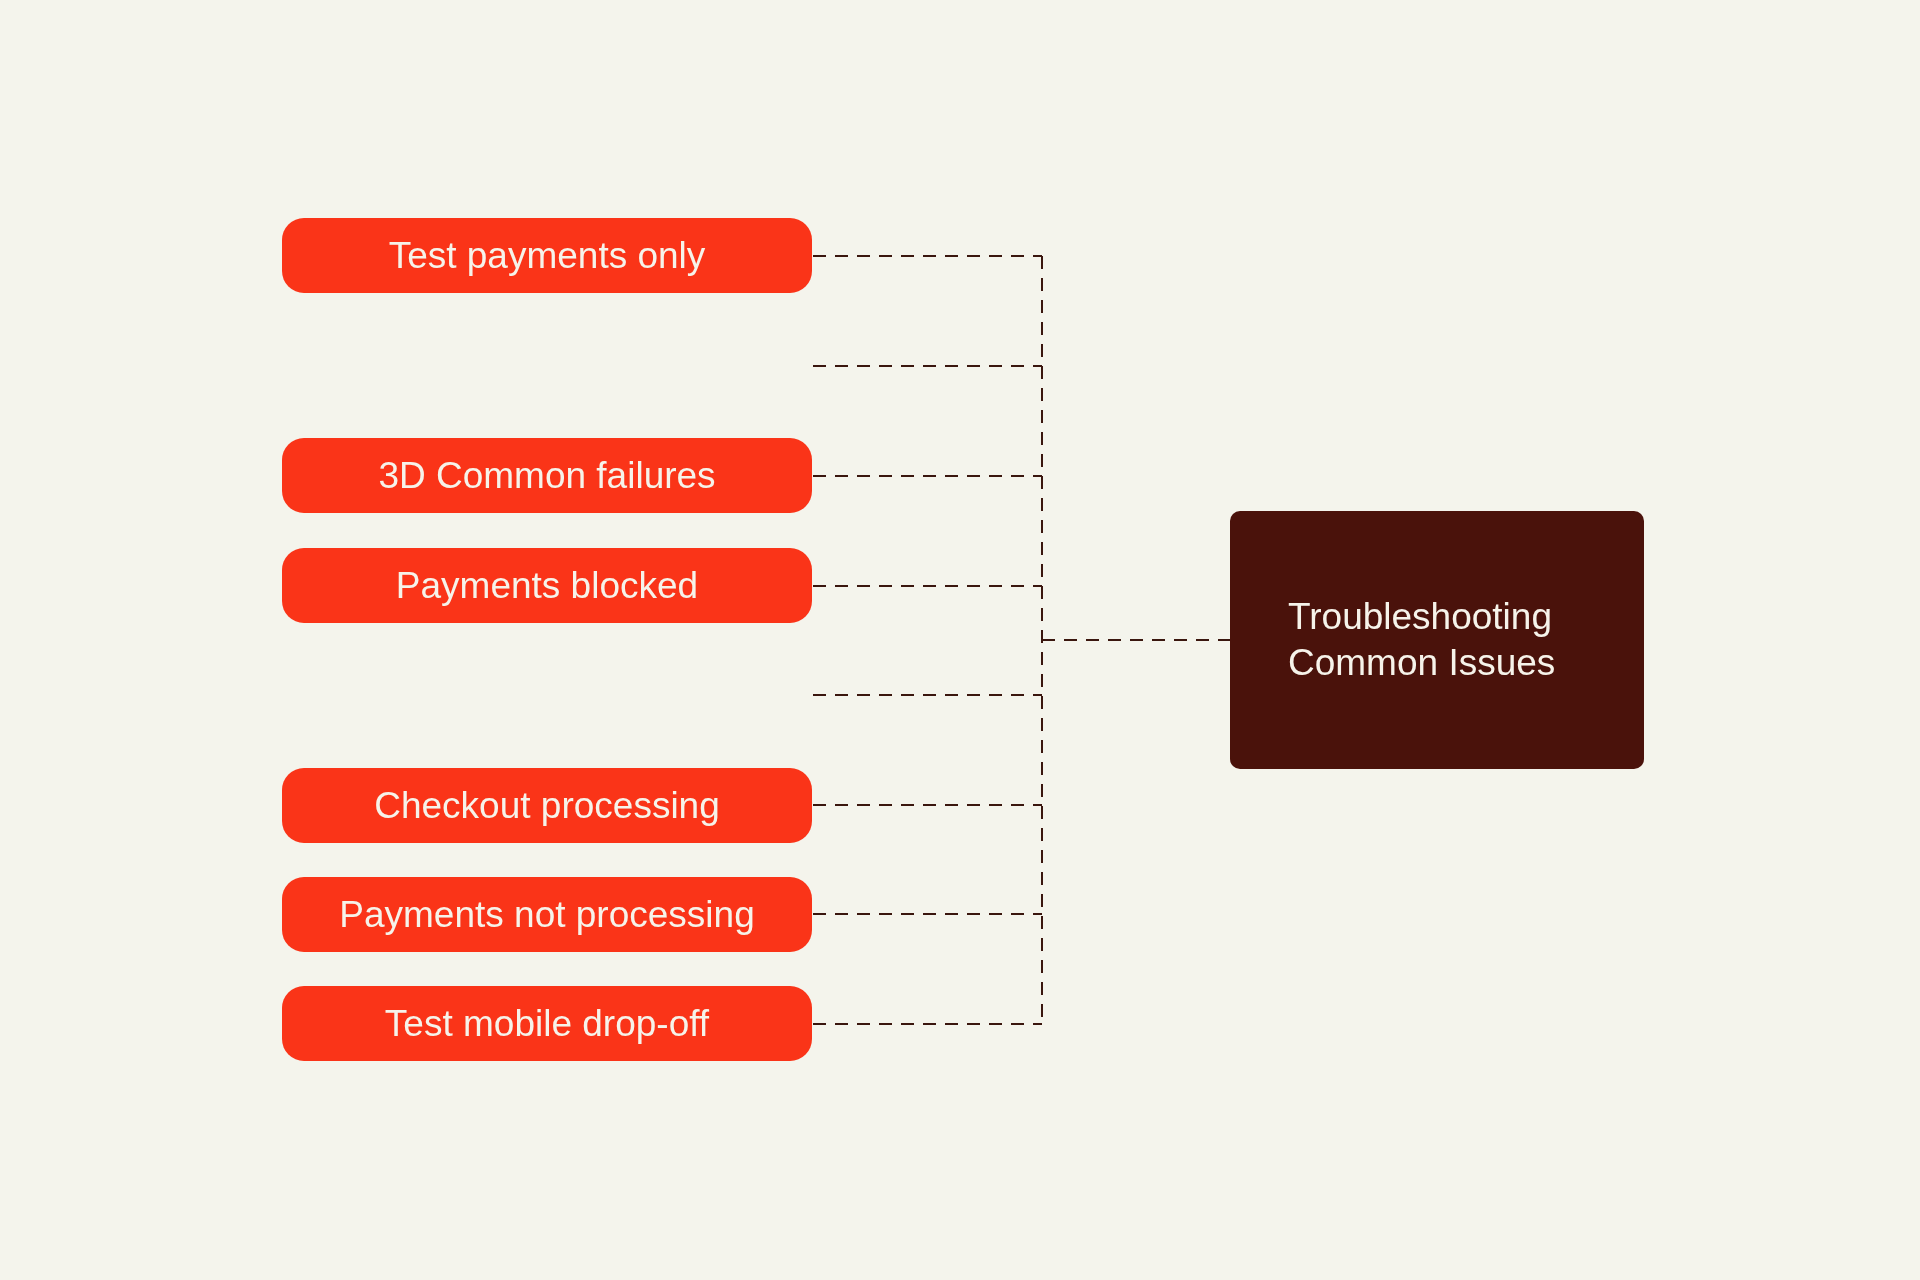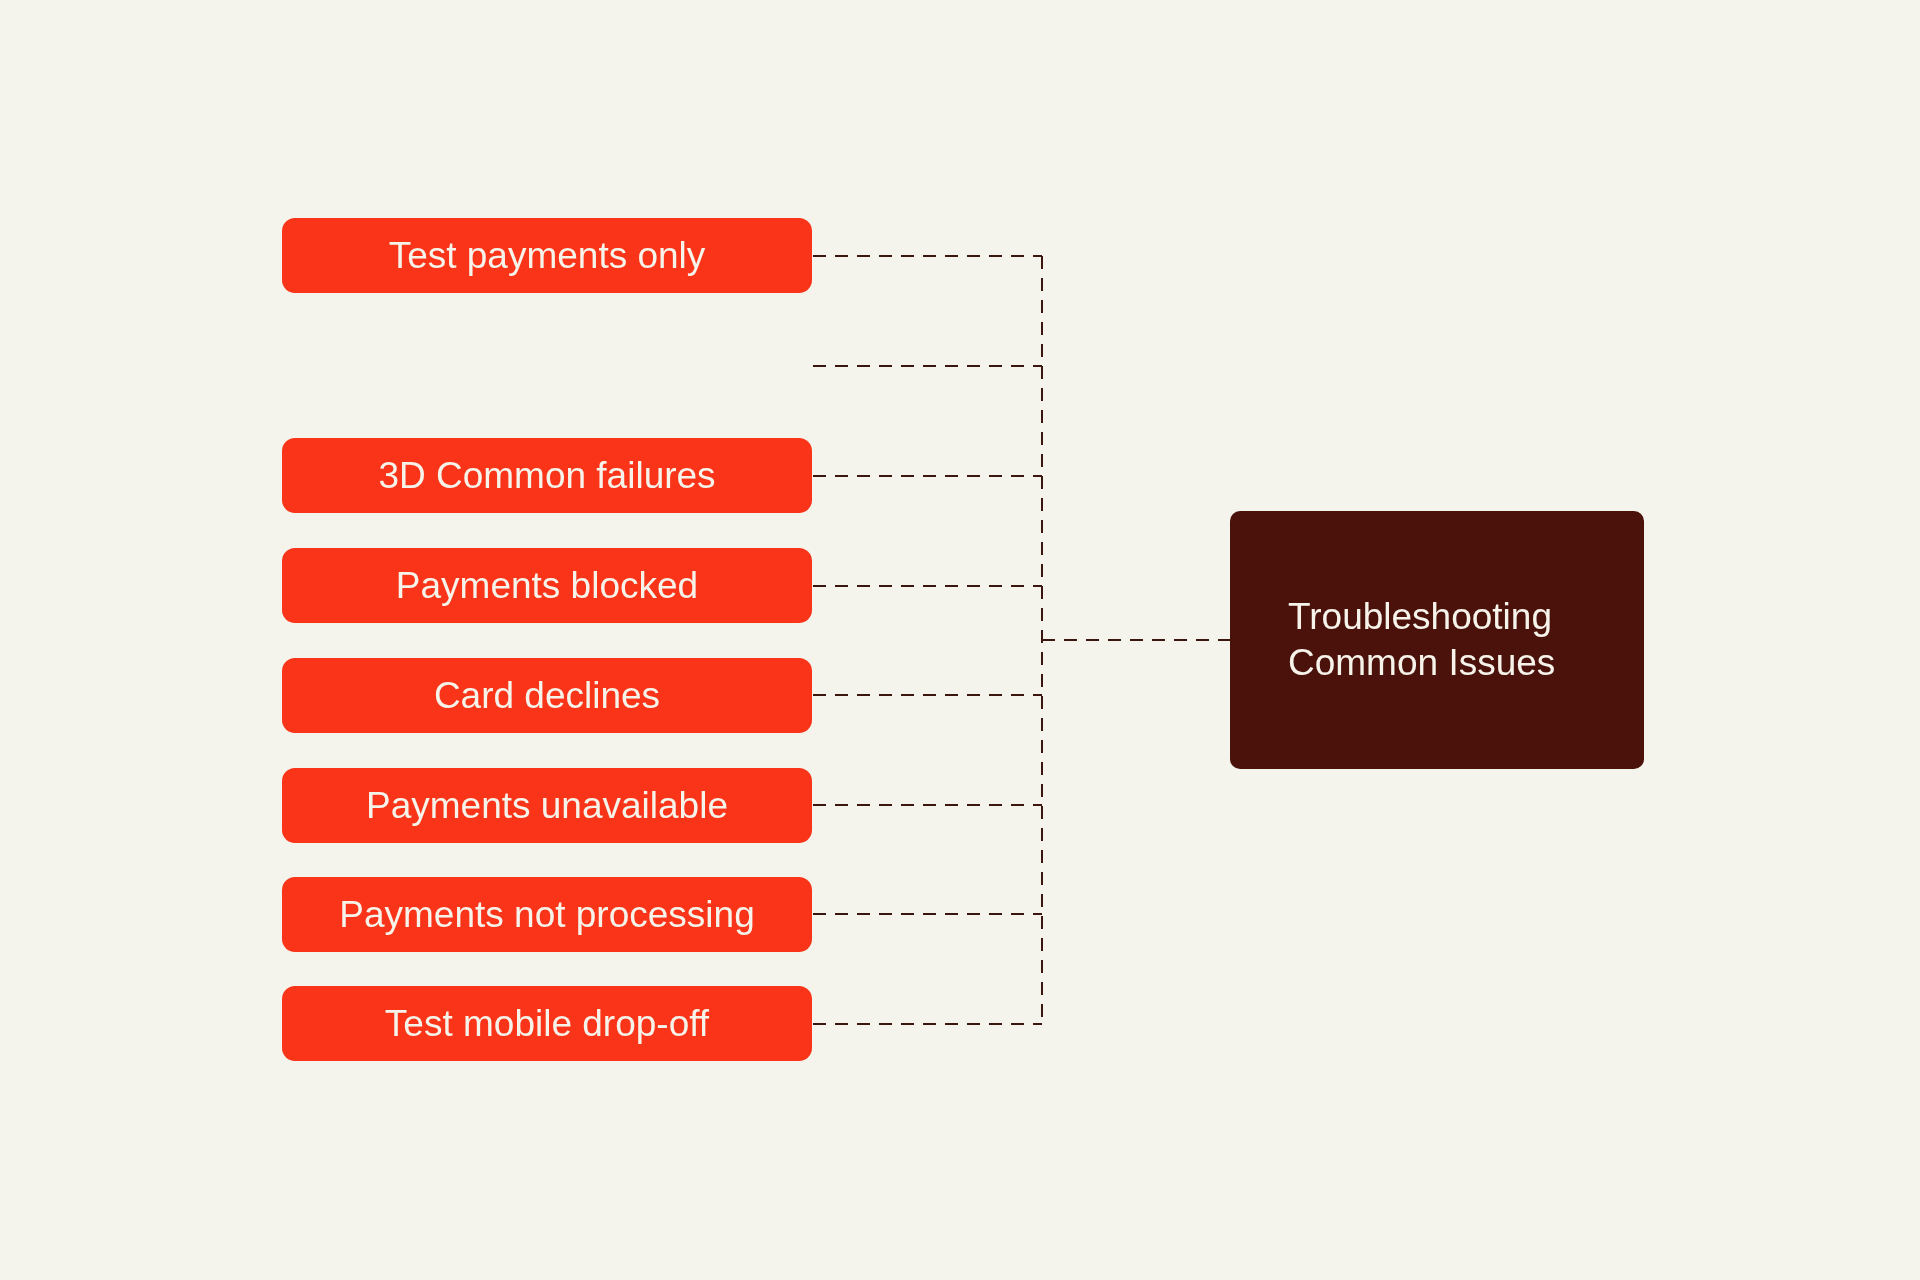--- a/index.html
+++ b/index.html
@@ -22,21 +22,21 @@
     width: 1920px;
     height: 1280px;
     pointer-events: none;
   }
   .issue-node {
     position: absolute;
     left: 282px;
     width: 530px;
     height: 75px;
     background: #FA3418;
-    border-radius: 13px;
+    border-radius: 22px;
     display: flex;
     align-items: center;
     justify-content: center;
   }
   .issue-node .label {
     color: #F6F3EA;
     font-size: 37px;
     line-height: 1;
     white-space: nowrap;
   }
@@ -84,26 +84,23 @@
 
 
   <div class="issue-node" style="top:438px">
     <span class="label">3D Common failures</span>
   </div>
 
   <div class="issue-node" style="top:548px">
     <span class="label">Payments blocked</span>
   </div>
 
-  <div class="issue-node" style="top:658px">
-    <span class="label">Card declines</span>
-  </div>
 
   <div class="issue-node" style="top:768px">
-    <span class="label">Payments unavailable</span>
+    <span class="label">Checkout processing</span>
   </div>
 
   <div class="issue-node" style="top:877px">
     <span class="label">Payments not processing</span>
   </div>
 
   <div class="issue-node" style="top:986px">
     <span class="label">Test mobile drop-off</span>
   </div>
 

